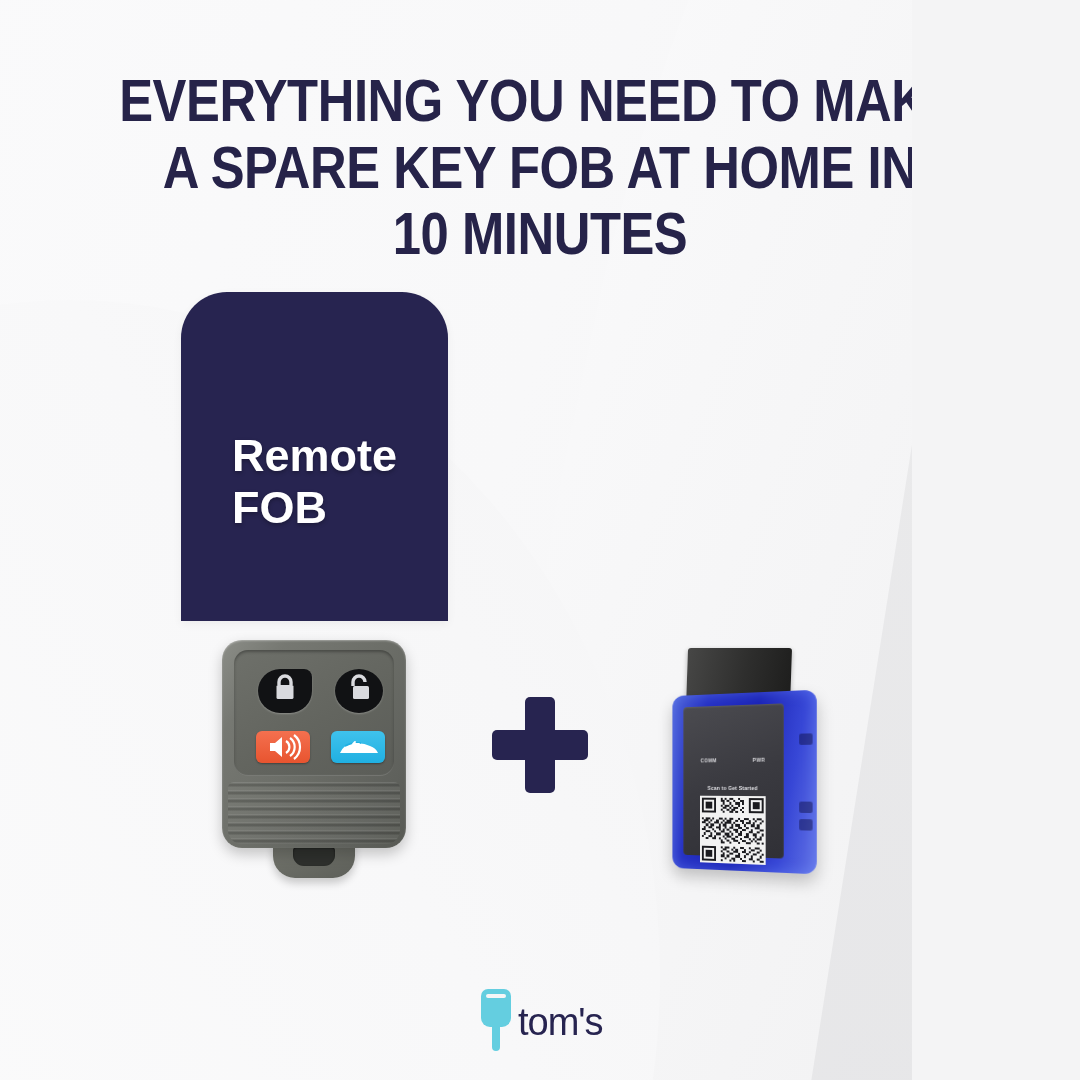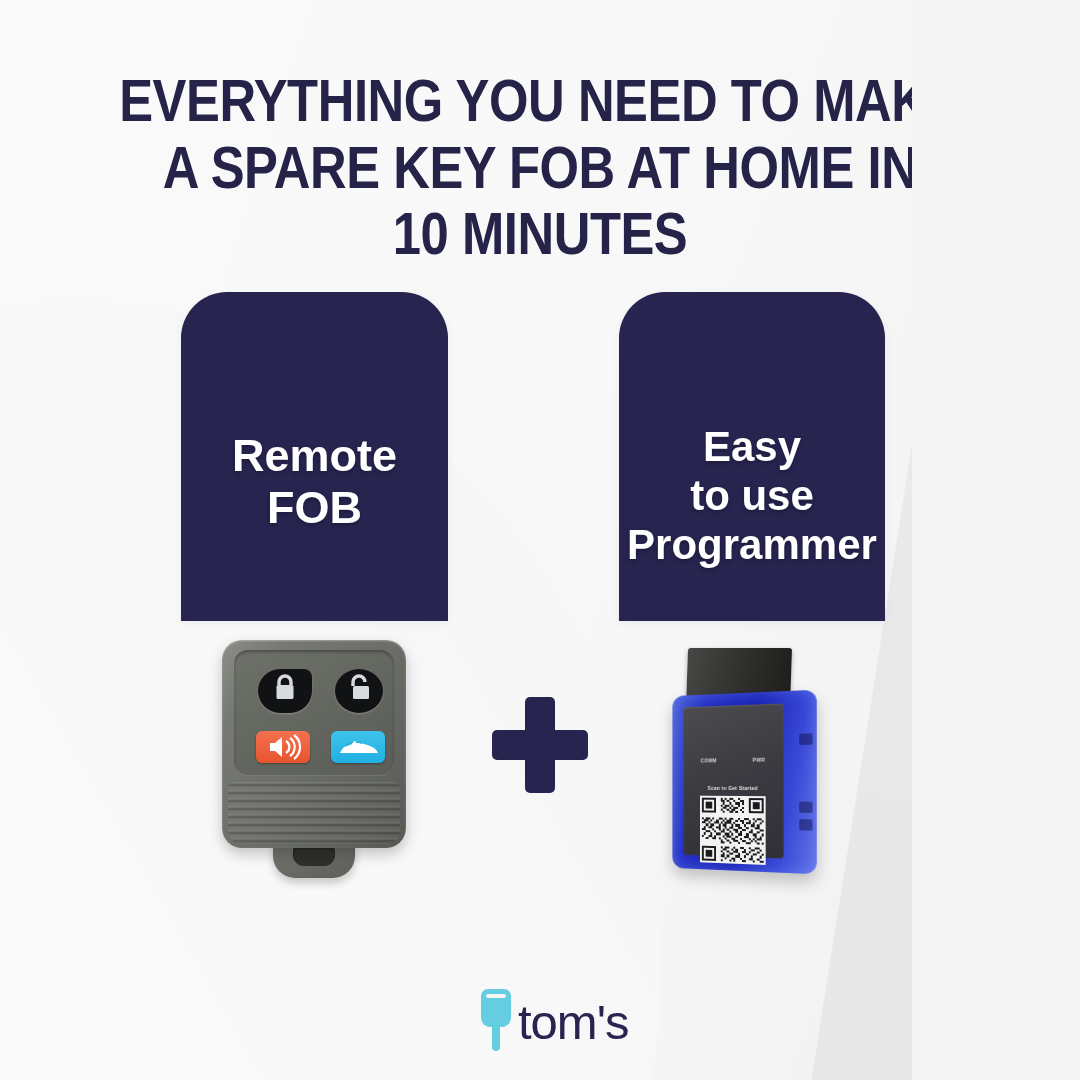--- a/index.html
+++ b/index.html
@@ -65,21 +65,20 @@
     display:flex;
     align-items:flex-end;
     justify-content:center;
     box-shadow:0 3px 10px rgba(0,0,0,.05);
   }
   .card-left{left:181px;top:292px;width:267px;height:329px;}
   .card-right{left:619px;top:292px;width:266px;height:329px;}
   .card-text{
     color:#ffffff;
     font-weight:bold;
-    text-align:center;
     line-height:1.17;
     white-space:pre-line;
     text-shadow:0 2px 4px rgba(0,0,0,.28);
   }
   .card-left .card-text{font-size:45px;padding-bottom:86px;}
   .card-right .card-text{font-size:42px;padding-bottom:52px;}
 
   
   .plus{position:absolute;left:492px;top:697px;width:96px;height:96px;}
   .plus span{position:absolute;background:#272450;border-radius:5px;}
@@ -201,21 +200,21 @@
   .logo-key .slot{
     position:absolute;left:5px;top:5px;width:20px;height:4px;
     background:#f6f6f7;border-radius:2px;
   }
   .logo-key .stem{
     position:absolute;left:11px;top:36px;width:8px;height:26px;
     background:#64cee0;border-radius:0 0 4px 4px;
   }
   .logo-words{line-height:1;}
   .logo-toms{
-    display:block;color:#272450;font-size:49px;font-weight:400;
+    display:block;color:#272450;font-size:38px;font-weight:400;
     letter-spacing:-1px;margin-bottom:-4px;
   }
   .logo-kc{
     display:block;color:#272450;font-size:30px;font-weight:bold;
     letter-spacing:-0.6px;
   }
 </style>
 </head>
 <body>
 
@@ -228,25 +227,20 @@
 
   <div class="headline">EVERYTHING YOU NEED TO MAKE
 A SPARE KEY FOB AT HOME IN
 10 MINUTES</div>
 
   <div class="card card-left">
     <div class="card-text">Remote
 FOB</div>
   </div>
 
-  <div class="card card-right">
-    <div class="card-text">Easy
-to use
-Programmer</div>
-  </div>
 
   <div class="plus">
     <span class="h"></span>
     <span class="v"></span>
   </div>
 
   <div class="fob">
     <div class="fob-tab">
       <div class="fob-ring"></div>
     </div>

